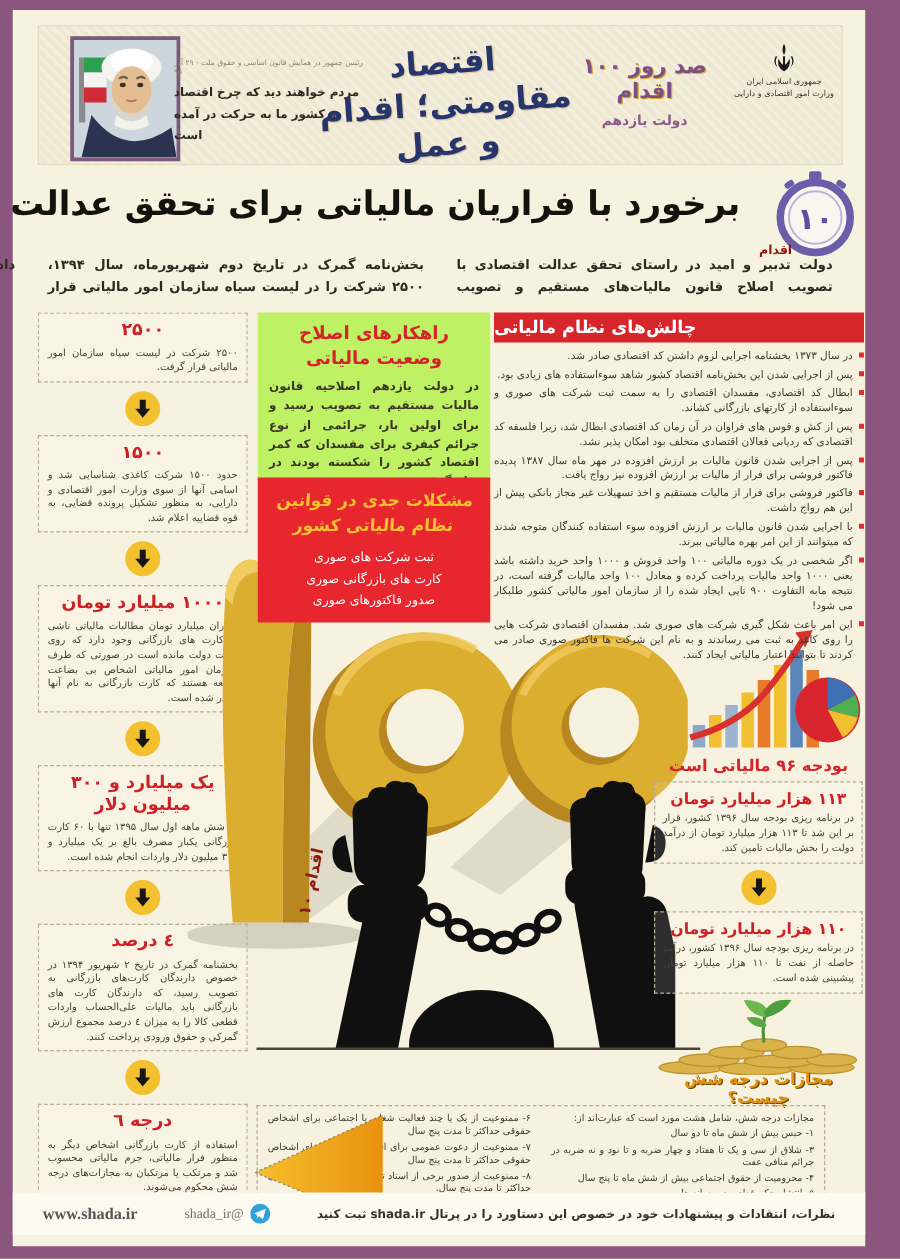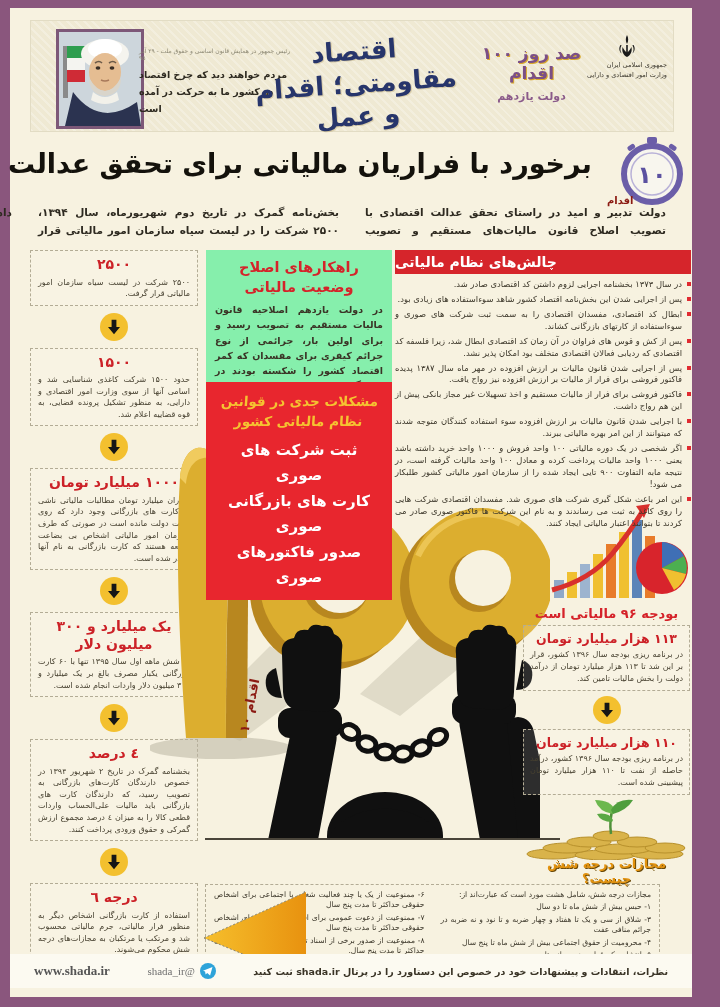--- a/index.html
+++ b/index.html
@@ -24,25 +24,25 @@
   .quote-block{position:absolute;left:108px;top:26px;width:155px;text-align:left;direction:rtl;}
   .quote-caption{font-size:6px;color:#8a8672;margin-bottom:5px;}
   .quote-text{font-size:9.5px;font-weight:bold;color:#2e2a20;line-height:1.8;}
   .calligraphy{
     position:absolute;left:222px;top:14px;width:205px;height:84px;
     color:#27356b;font-size:26px;font-weight:bold;line-height:1.25;
     text-align:center;transform:rotate(-4deg);
     text-shadow:1px 1px 0 rgba(150,120,40,.25);
     direction:rtl;
   }
-  .campaign{position:absolute;left:432px;top:22px;width:105px;text-align:center;direction:rtl;margin-left:16px;}
+  .campaign{position:absolute;left:432px;top:22px;width:105px;text-align:center;direction:rtl;}
   .campaign-logo{font-size:17px;font-weight:bold;color:#7b4f86;line-height:1.2;text-shadow:1px 1px 0 #d9a92b;}
   .campaign-sub{font-size:11px;font-weight:bold;color:#8a5a8a;margin-top:6px;}
   .gov-block{position:absolute;left:556px;top:12px;width:80px;text-align:center;direction:rtl;}
-  .gov-line{font-size:6.5px;color:#3a362c;margin-top:2px;text-align:right;}
+  .gov-line{font-size:6.5px;color:#3a362c;margin-top:2px;}
   
   .title-row{position:absolute;left:0;top:128px;width:682px;height:70px;}
   .action-badge{position:absolute;left:603px;top:0;width:78px;height:72px;text-align:center;}
   .badge-label{position:absolute;left:-6px;bottom:2px;font-size:10px;font-weight:bold;color:#8b1a12;}
   h1.main-title{
     margin:0;position:absolute;right:100px;left:70px;top:12px;
     font-size:27px;font-weight:bold;color:#14120c;text-align:left;
     direction:rtl;white-space:nowrap;letter-spacing:-.5px;
   }
   .intro{
@@ -62,30 +62,30 @@
   }
   .stat-value{font-size:14px;font-weight:bold;color:#cc2127;margin-bottom:3px;line-height:1.25;}
   .stat-text{font-size:8px;color:#474130;line-height:1.45;text-align:justify;}
   .arrow-circle{
     flex:0 0 auto;width:28px;height:28px;border-radius:50%;background:#f3c02f;
     display:flex;align-items:center;justify-content:center;margin:3px 0;
   }
   
   .solutions-box{
     position:absolute;left:196px;top:242px;width:186px;box-sizing:border-box;
-    background:#86efac;padding:8px 9px;direction:rtl;text-align:center;z-index:2;
+    background:#bef264;padding:8px 9px;direction:rtl;text-align:center;z-index:2;
   }
   .solutions-title{font-size:14.5px;font-weight:bold;color:#d5232a;line-height:1.35;margin-bottom:5px;}
   .solutions-body{font-size:9.5px;font-weight:bold;color:#3a3426;line-height:1.6;text-align:justify;}
   .problems-box{
     position:absolute;left:196px;top:374px;width:186px;box-sizing:border-box;
     background:#e8262e;padding:9px;direction:rtl;text-align:center;z-index:2;
   }
   .problems-title{font-size:13.5px;font-weight:bold;color:#f5c331;line-height:1.5;margin-bottom:6px;transform:skewX(-4deg);}
-  .problems-item{font-size:15px;font-weight:bold;color:#fff;line-height:1.7;text-align:center;}
+  .problems-item{font-size:10px;font-weight:normal;color:#fff;line-height:1.7;text-align:center;}
   .big100{position:absolute;left:140px;top:428px;z-index:1;}
   .big100-caption{
     position:absolute;left:212px;top:690px;z-index:2;
     font-size:13px;font-weight:bold;color:#8b1a12;transform:rotate(-78deg);
   }
   .fists{position:absolute;left:220px;top:608px;z-index:2;}
   .ground-line{position:absolute;left:195px;top:830px;width:355px;height:2px;background:#4a453a;z-index:2;}
   .triangle{position:absolute;left:188px;top:880px;z-index:3;}
   
   .challenges{position:absolute;left:385px;top:242px;width:296px;direction:rtl;z-index:3;}

